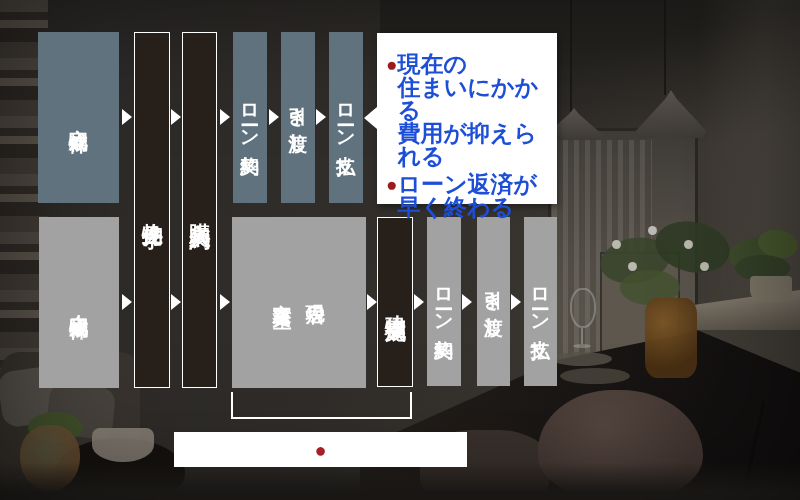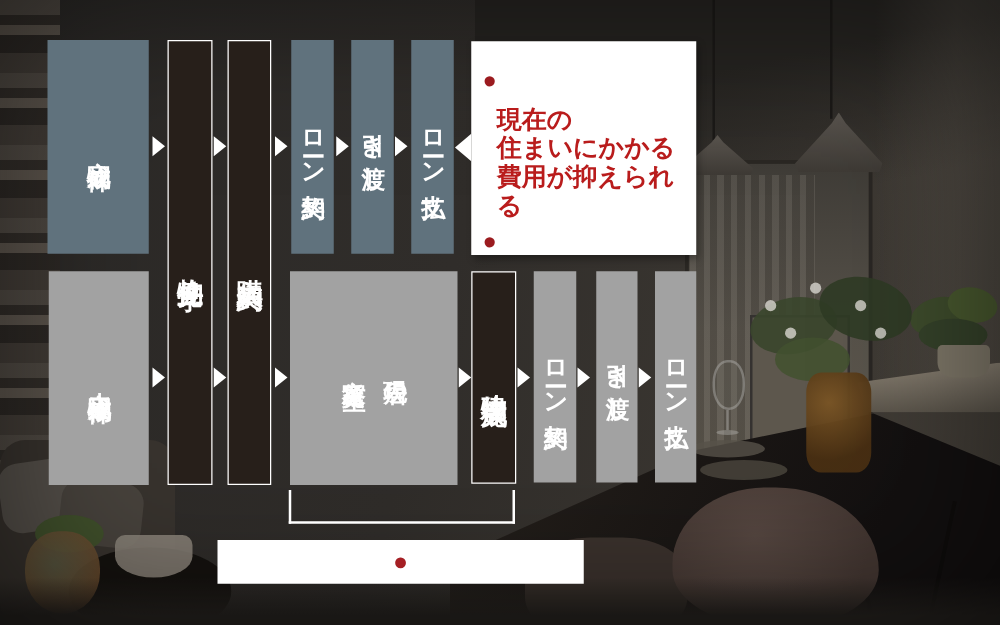--- a/index.html
+++ b/index.html
@@ -85,21 +85,21 @@
   .step-dark .vtext{font-size:21px;}
   .arrow{position:absolute;width:0;height:0;z-index:22;
     border-top:8px solid transparent;border-bottom:8px solid transparent;border-left:10px solid #fff;}
   .callout{position:absolute;left:377px;top:33px;width:180px;height:171px;background:#fff;z-index:21;
     padding:20px 8px 0 9px;box-shadow:2px 3px 6px rgba(0,0,0,.35);}
   .callout-tail{position:absolute;left:364px;top:107px;width:0;height:0;z-index:22;
     border-top:11px solid transparent;border-bottom:11px solid transparent;border-right:13px solid #fff;}
   .benefit-item{display:flex;align-items:flex-start;}
   .benefit-item + .benefit-item{margin-top:5px;}
   .bullet{color:#9b1b1f;font-size:19px;line-height:23px;font-weight:700;flex:0 0 auto;}
-  .benefit-text{white-space:pre-line;color:#b91c1c;font-size:20px;line-height:23px;font-weight:700;margin-top:32px;}
+  .benefit-text{white-space:pre-line;color:#1d4ed8;font-size:23px;line-height:23px;font-weight:700;}
   .bracket{position:absolute;left:231px;top:392px;width:181px;height:27px;z-index:20;
     border-left:2px solid #fff;border-right:2px solid #fff;border-bottom:2px solid #fff;}
   .warning{position:absolute;left:174px;top:432px;width:293px;height:35px;background:#fff;z-index:21;
     display:flex;align-items:center;justify-content:center;}
   .warning .bullet{color:#a51f24;font-size:20px;line-height:20px;}
   .warning-text{color:#a51f24;font-size:19px;font-weight:700;white-space:nowrap;}
 </style>
 </head>
 <body>
 
@@ -205,20 +205,22 @@
   <div class="callout-tail"></div>
   <div class="callout">
     <div class="benefit-item">
       <span class="bullet">●</span>
       <span class="benefit-text">現在の
 住まいにかかる
 費用が抑えられる</span>
     </div>
     <div class="benefit-item">
       <span class="bullet">●</span>
+      <span class="benefit-text">ローン返済が
+早く終わる</span>
     </div>
   </div>
 
   <div class="bracket"></div>
   <div class="warning">
     <span class="bullet">●</span>
   </div>
 
   <div class="abs bg vignette"></div>
 </div>

